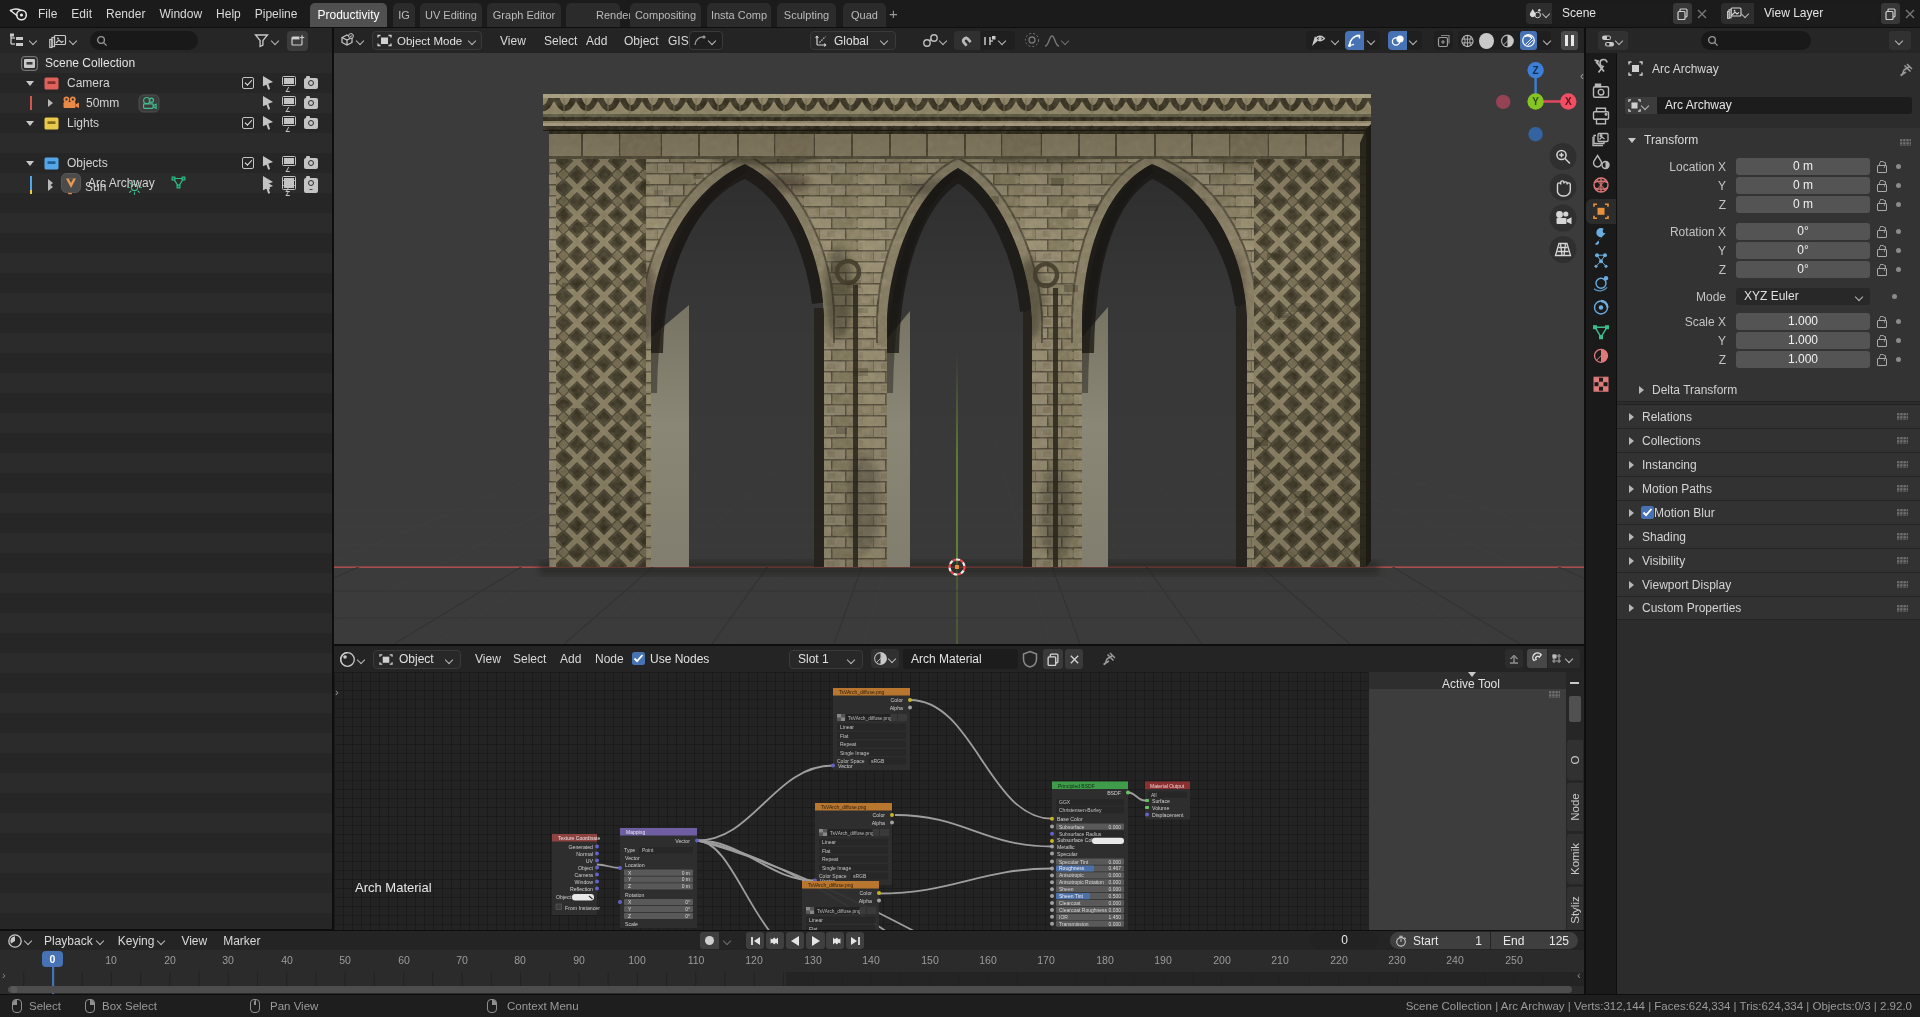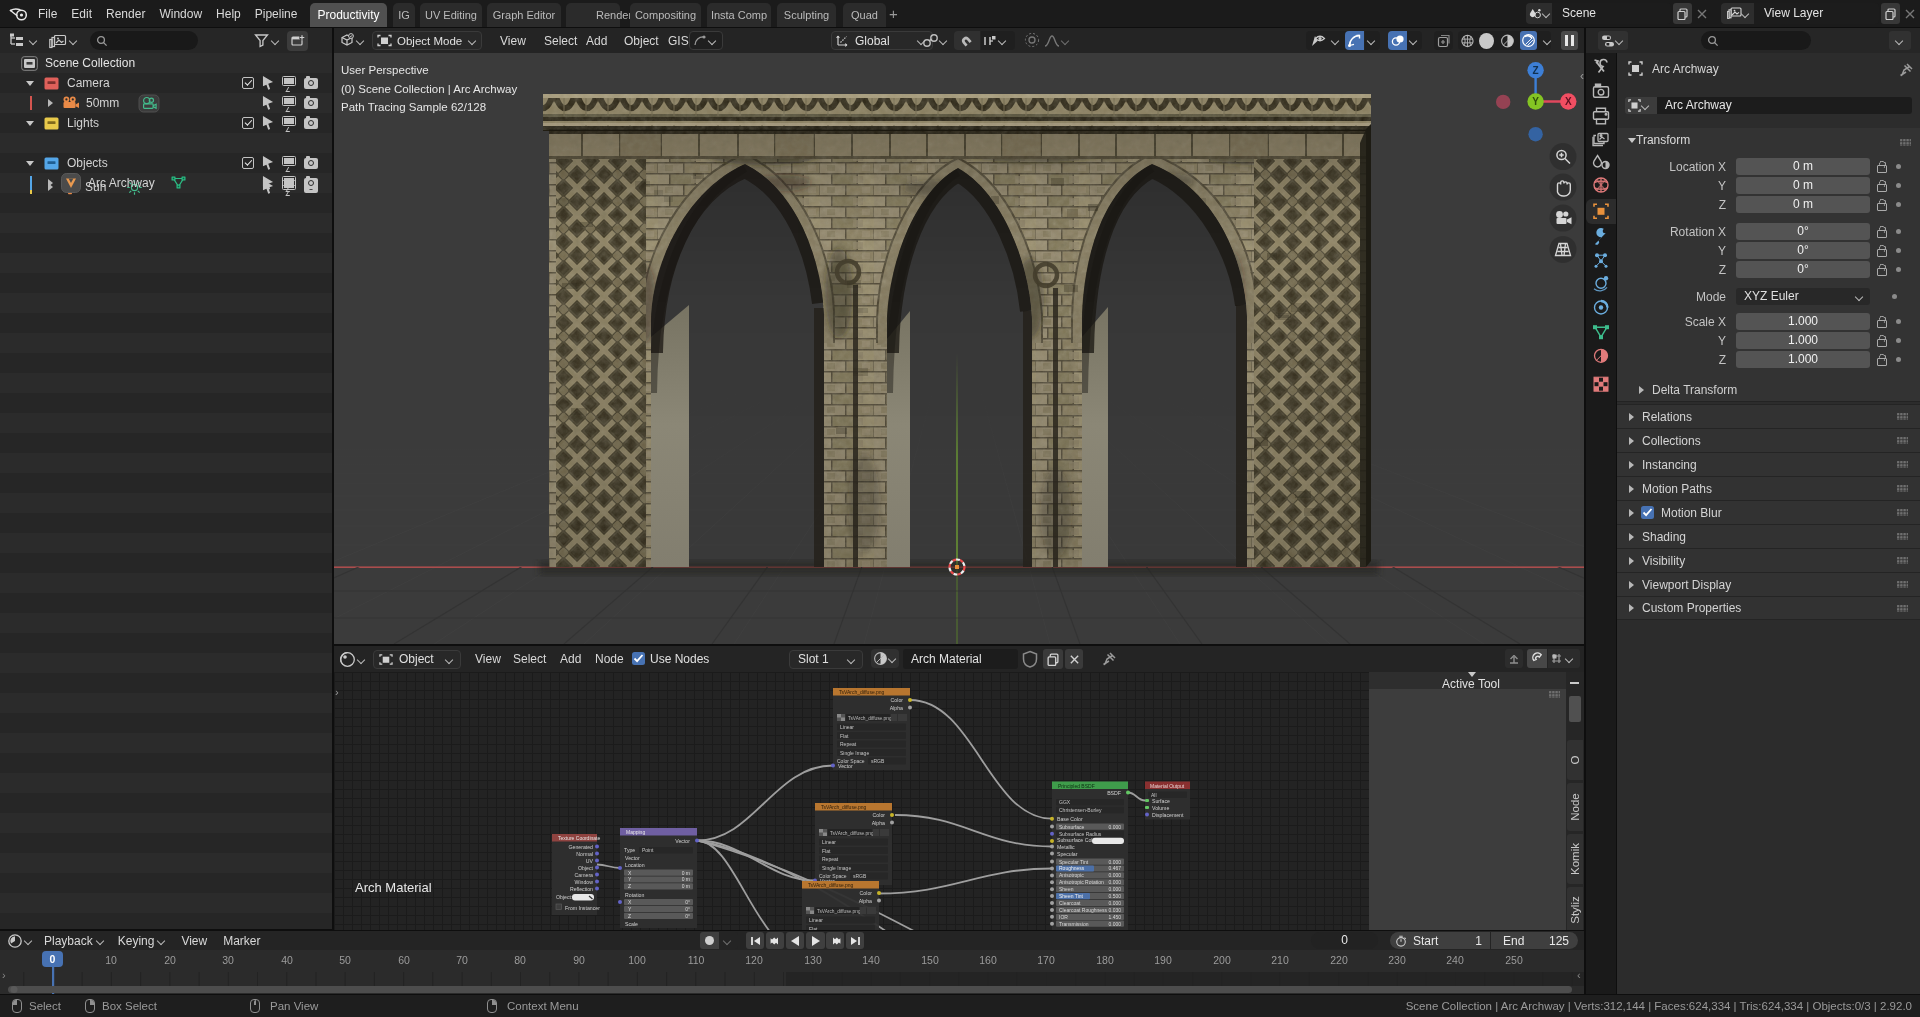--- a/index.html
+++ b/index.html
@@ -336,21 +336,21 @@
     <div class="menu" style="position:absolute;left:245px;">Add</div>
     <div class="menu" style="position:absolute;left:283px;">Object</div>
     <div class="menu" style="position:absolute;left:327px;">GIS</div>
     <div class="ddbox" style="position:absolute;left:355px;width:34px;background:#1f1f1f;">
       <svg width="13" height="12" viewBox="0 0 13 12" style="margin-left:3px;">
           <path d="M2 10 a8 8 0 0 1 9-8" fill="none" stroke="#999" stroke-width="1.3"></path>
           <circle cx="11" cy="2" r="1.6" fill="#999"></circle>
         </svg>
       <span class="chev" style="margin-left:3px;"></span>
     </div>
-    <div class="ddbox" style="position:absolute;left:497px;width:102px;">
+    <div class="ddbox" style="position:absolute;left:476px;width:86px;">
       <svg width="14" height="13" viewBox="0 0 14 13" style="margin-left:4px;">
           <g stroke="#cfcfcf" stroke-width="1.2" fill="none">
             <path d="M2 11 L2 2 M2 11 L11 11"></path>
             <path d="M2 2 l-1.3 2 M2 2 l1.3 2 M11 11 l-2 -1.3 M11 11 l-2 1.3"></path>
             <path d="M4.5 8.5 l6-6" stroke-dasharray="1.5 1.2"></path>
           </g>
         </svg>
       <span style="margin-left:5px;">Global</span>
       <span class="chev" style="position:absolute;right:7px;"></span>
     </div>
@@ -707,23 +707,20 @@
   </g>
 </g>
 
 <g transform="translate(623,514)">
   <circle r="7.5" fill="none" stroke="#e84a4a" stroke-width="2.2" stroke-dasharray="3.8 3.8"></circle>
   <circle r="7.5" fill="none" stroke="#f0f0f0" stroke-width="2.2" stroke-dasharray="3.8 3.8" stroke-dashoffset="3.8"></circle>
   <rect x="-2" y="-2" width="4" height="4" fill="#e8903c"></rect>
 </g>
 </svg>
 
-<div class="abs" style="left:7px;top:8px;color:#e6e6e6;font-size:11.5px;line-height:18.5px;white-space:pre;">User Perspective
-(0) Scene Collection | Arc Archway
-Path Tracing Sample 62/128</div>
 <div class="abs" style="left:1246px;top:16px;color:#999;font-size:12px;">‹</div>
 
 <svg class="abs" style="left:1155px;top:0px;" width="95" height="215" viewBox="0 0 95 215">
   <line x1="46.6" y1="17.2" x2="46.6" y2="48.5" stroke="#3d7fd6" stroke-width="2.4"></line>
   <line x1="46.6" y1="48.5" x2="79.3" y2="48.5" stroke="#e0485e" stroke-width="2.4"></line>
   <circle cx="46.6" cy="17.2" r="8.2" fill="#3d7fd6"></circle>
       <text x="46.6" y="20.8" font-size="10" font-weight="bold" fill="#103050" text-anchor="middle" font-family="Liberation Sans">Z</text>
   <circle cx="46.6" cy="48.5" r="8.2" fill="#84c423"></circle>
       <text x="46.6" y="52.1" font-size="10" font-weight="bold" fill="#2e4d0a" text-anchor="middle" font-family="Liberation Sans">Y</text>
   <circle cx="79.3" cy="48.5" r="8.2" fill="#f14e62"></circle>
@@ -1323,21 +1320,21 @@
           <rect x="4" y="4" width="7" height="7" fill="#cfcfcf"></rect>
         </svg>
       <span class="chev" style="margin-left:1px;"></span>
     </div>
     <div style="width:255px;height:17px;background:#1c1c1c;border-radius:0 3px 3px 0;line-height:17px;padding-left:8px;color:#e5e5e5;">Arc Archway</div>
   </div>
 
   <div style="position:absolute;top:75px;left:0;width:303px;height:274px;background:#333333;border-bottom:1px solid #232323;"></div>
   <div class="row" style="position:absolute;top:80px;left:11px;">
       <span class="tri-d"></span>
-      <span style="margin-left:0;color:#dadada;">Transform</span>
+      <span style="margin-left:8px;color:#dadada;">Transform</span>
     </div>
   <span class="dots6" style="position:absolute;left:283px;top:86px;"></span>
   <div class="prow" style="top:105px;">
       <span class="plbl">Location X</span>
       <span class="fld pfld">0 m</span>
       <span class="lock"></span>
       <span class="dot"></span>
     </div>
   <div class="prow" style="top:124px;">
       <span class="plbl">Y</span>
@@ -1418,21 +1415,21 @@
       <span style="margin-left:8px;">Motion Paths</span>
       <span class="dots6" style="margin-left:auto;margin-right:12px;"></span>
     </div>
   <div class="panelrow" style="top:447px;height:24px;">
       <span class="tri-r" style="margin-left:12px;"></span>
     <span style="margin-left:7px;width:13px;height:13px;background:#4772b3;border-radius:2.5px;position:relative;">
         <svg width="11" height="9" viewBox="0 0 11 9" style="position:absolute;left:1px;top:2px;">
           <path d="M1.5 4.5 l2.6 2.6 L9.5 1" fill="none" stroke="#fff" stroke-width="1.8"></path>
         </svg>
       </span>
-    <span style="margin-left:7px;">Motion Blur</span>
+    <span style="">Motion Blur</span>
       <span class="dots6" style="margin-left:auto;margin-right:12px;"></span>
     </div>
   <div class="panelrow" style="top:471px;height:24px;">
       <span class="tri-r" style="margin-left:12px;"></span>
       <span style="margin-left:8px;">Shading</span>
       <span class="dots6" style="margin-left:auto;margin-right:12px;"></span>
     </div>
   <div class="panelrow" style="top:495px;height:24px;">
       <span class="tri-r" style="margin-left:12px;"></span>
       <span style="margin-left:8px;">Visibility</span>

